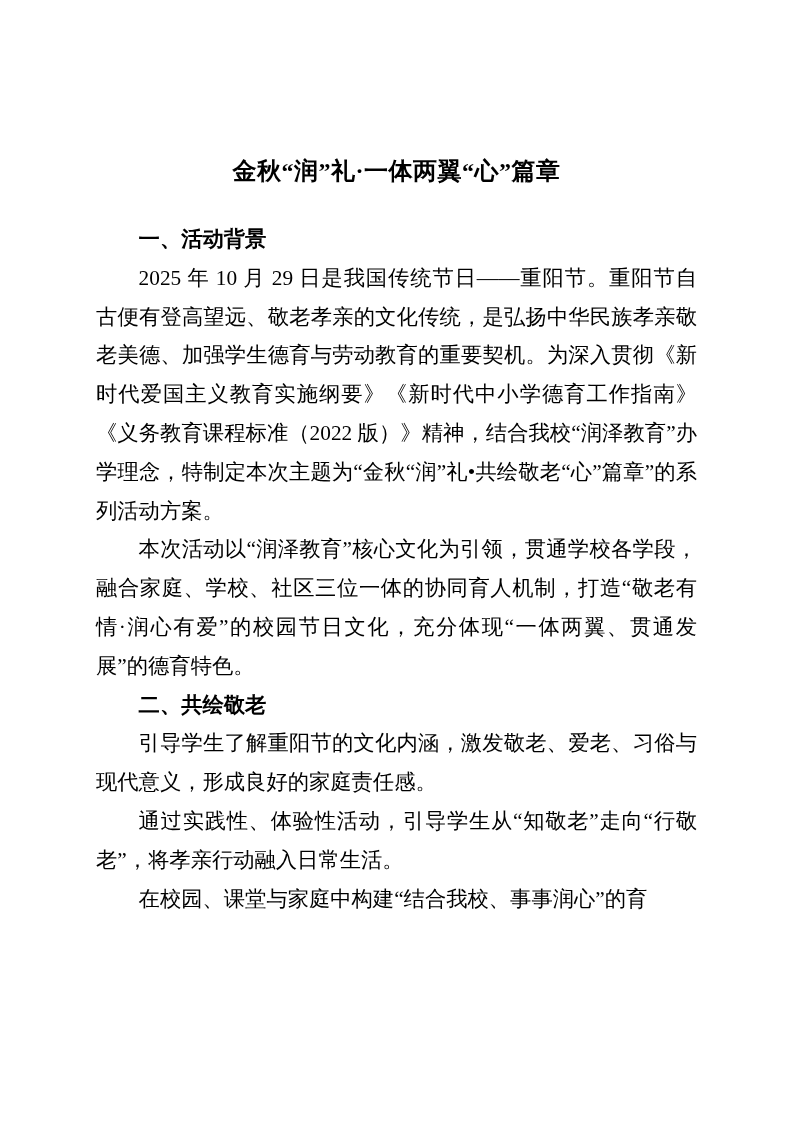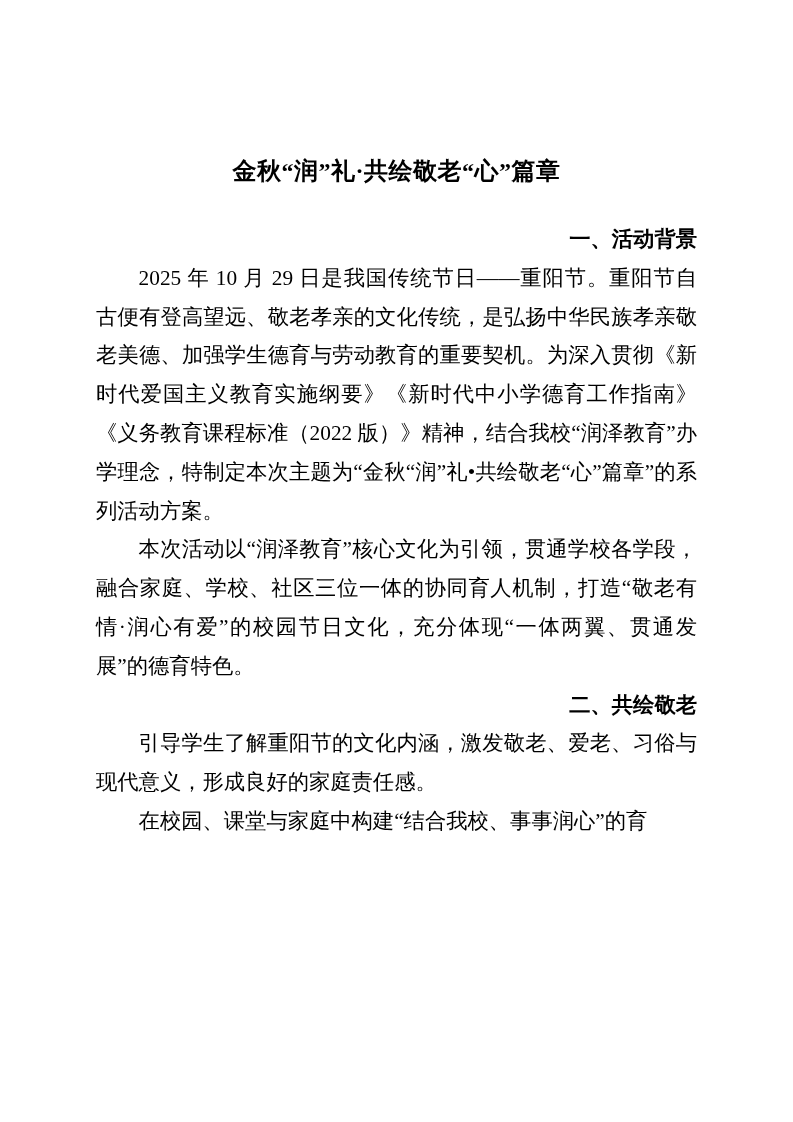--- a/index.html
+++ b/index.html
@@ -36,34 +36,35 @@
     text-align: justify;
     text-justify: inter-character;
   }
   .doc-body p {
     margin: 0;
     padding: 0;
     text-indent: 2em;
   }
   .doc-body p.heading {
     font-weight: bold;
-    text-align: right;
+    text-align: left;
   }
 </style>
 </head>
 <body>
 
 <div class="page">
 
   <div class="doc-title">
-    <span class="title-line">金秋“润”礼·共绘敬老“心”篇章</span>
+    <span class="title-line">金秋“润”礼·一体两翼“心”篇章</span>
   </div>
 
   <div class="doc-body">
     <p class="heading">一、活动背景</p>
     <p class="para">2025 年 10 月 29 日是我国传统节日——重阳节。重阳节自古便有登高望远、敬老孝亲的文化传统，是弘扬中华民族孝亲敬老美德、加强学生德育与劳动教育的重要契机。为深入贯彻《新时代爱国主义教育实施纲要》《新时代中小学德育工作指南》《义务教育课程标准（2022 版）》精神，结合我校“润泽教育”办学理念，特制定本次主题为“金秋“润”礼•共绘敬老“心”篇章”的系列活动方案。</p>
     <p class="para">本次活动以“润泽教育”核心文化为引领，贯通学校各学段，融合家庭、学校、社区三位一体的协同育人机制，打造“敬老有情·润心有爱”的校园节日文化，充分体现“一体两翼、贯通发展”的德育特色。</p>
     <p class="heading">二、共绘敬老</p>
     <p class="para">引导学生了解重阳节的文化内涵，激发敬老、爱老、习俗与现代意义，形成良好的家庭责任感。</p>
+    <p class="para">通过实践性、体验性活动，引导学生从“知敬老”走向“行敬老”，将孝亲行动融入日常生活。</p>
     <p class="para">在校园、课堂与家庭中构建“结合我校、事事润心”的育</p>
   </div>
 
 </div>
 
 </body></html>

